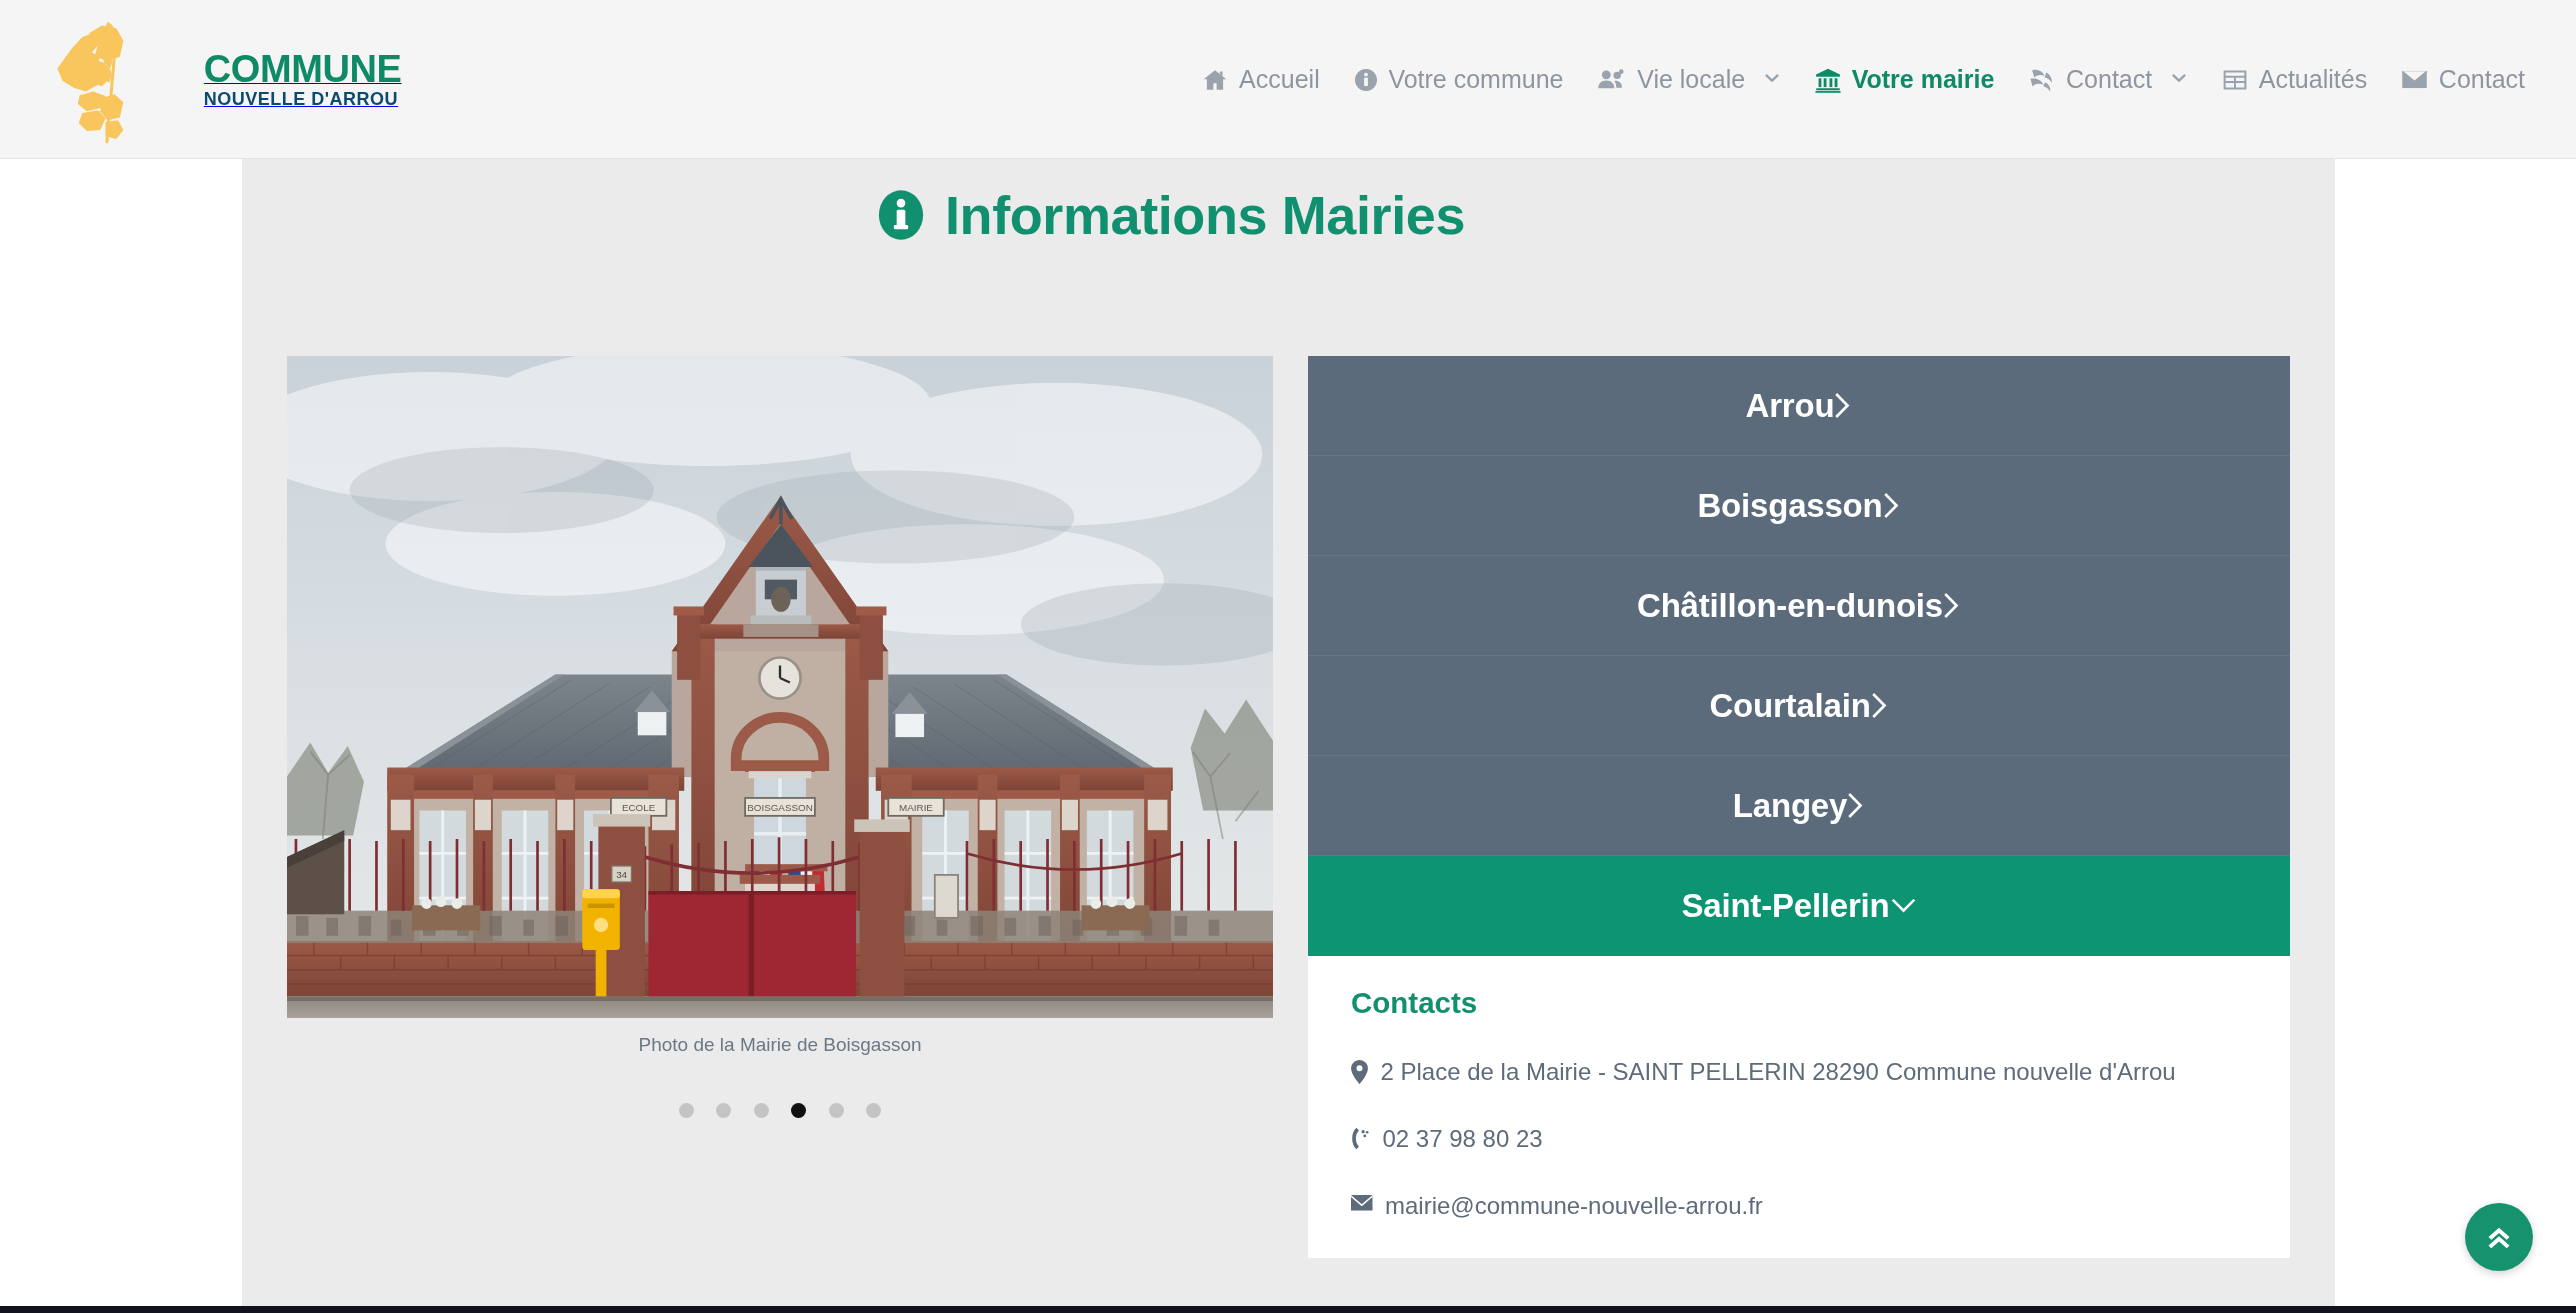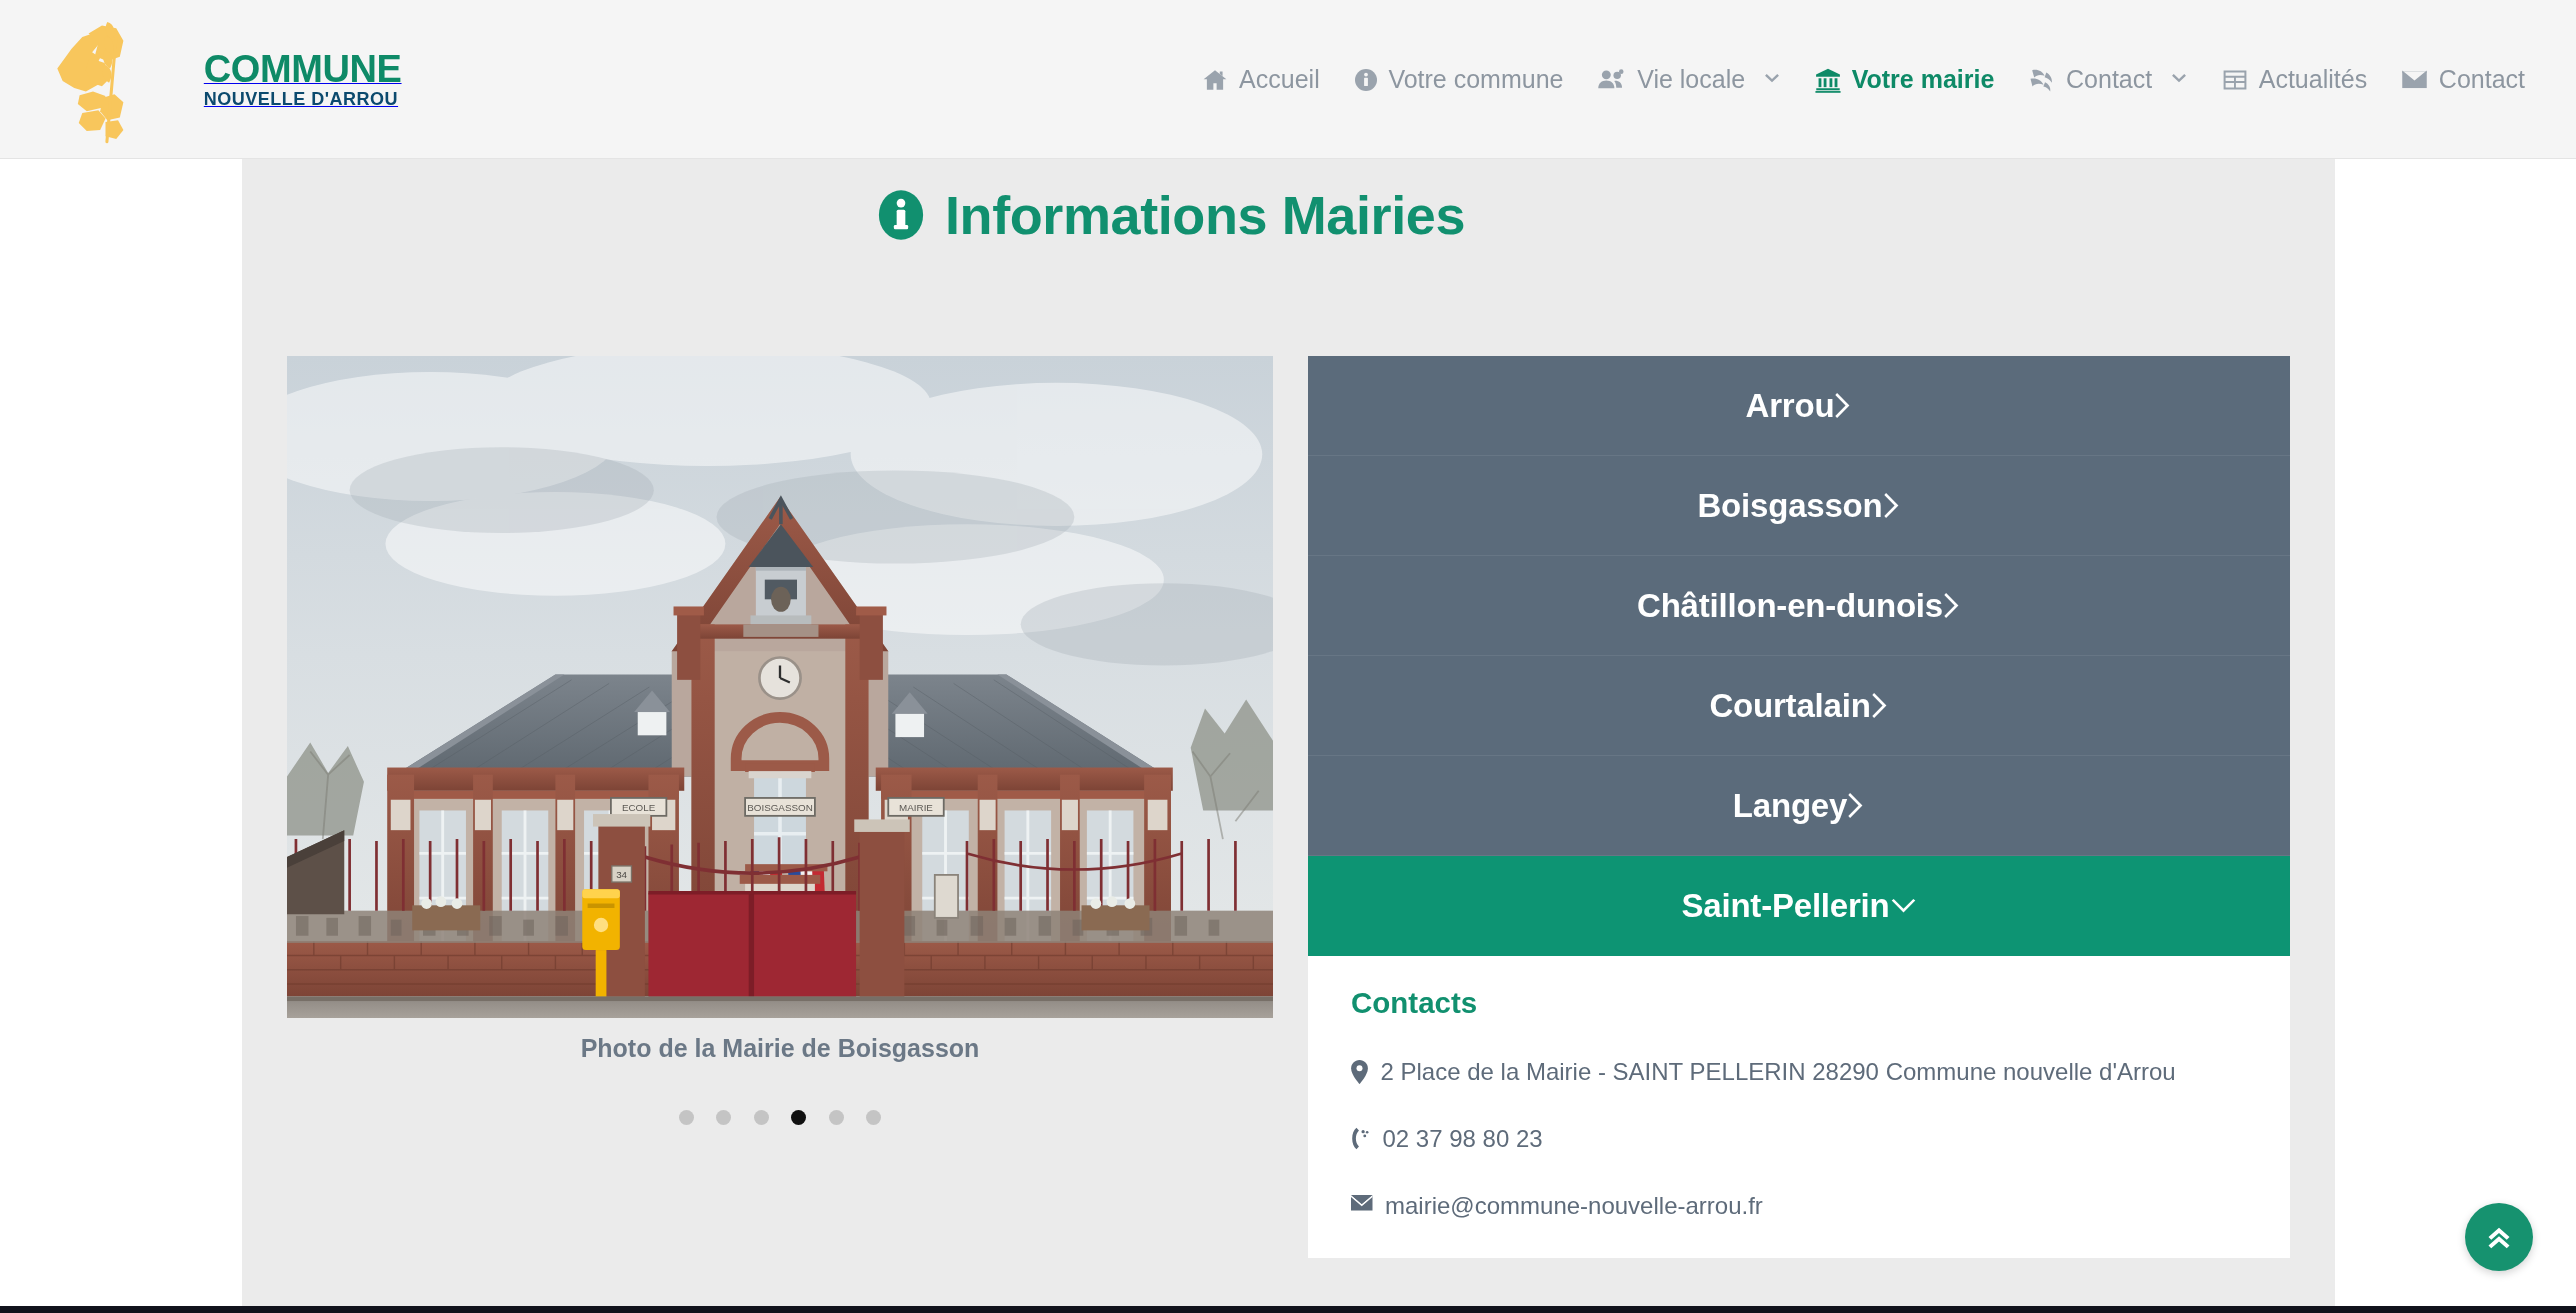--- a/index.html
+++ b/index.html
@@ -73,21 +73,21 @@
     position: absolute; left: 45px; top: 197px;
     width: 986px;
   }
   .photo-frame {
     width: 986px; height: 662px; overflow: hidden;
     background: #cfd6db;
   }
   .photo-frame svg { display: block; width: 986px; height: 662px; }
   .photo-caption {
     margin-top: 16px; width: 986px; text-align: center;
-    font-size: 25px; color: #6b7886; font-weight: bold;
+    font-size: 19px; color: #6b7886;
   }
   .dots {
     margin-top: 47px; width: 986px;
     display: flex; align-items: center; justify-content: center; gap: 22.4px;
   }
   .dot {
     width: 15px; height: 15px; border-radius: 50%;
     background: #c4c4c4; cursor: pointer;
   }
   .dot.active { background: #111111; }

